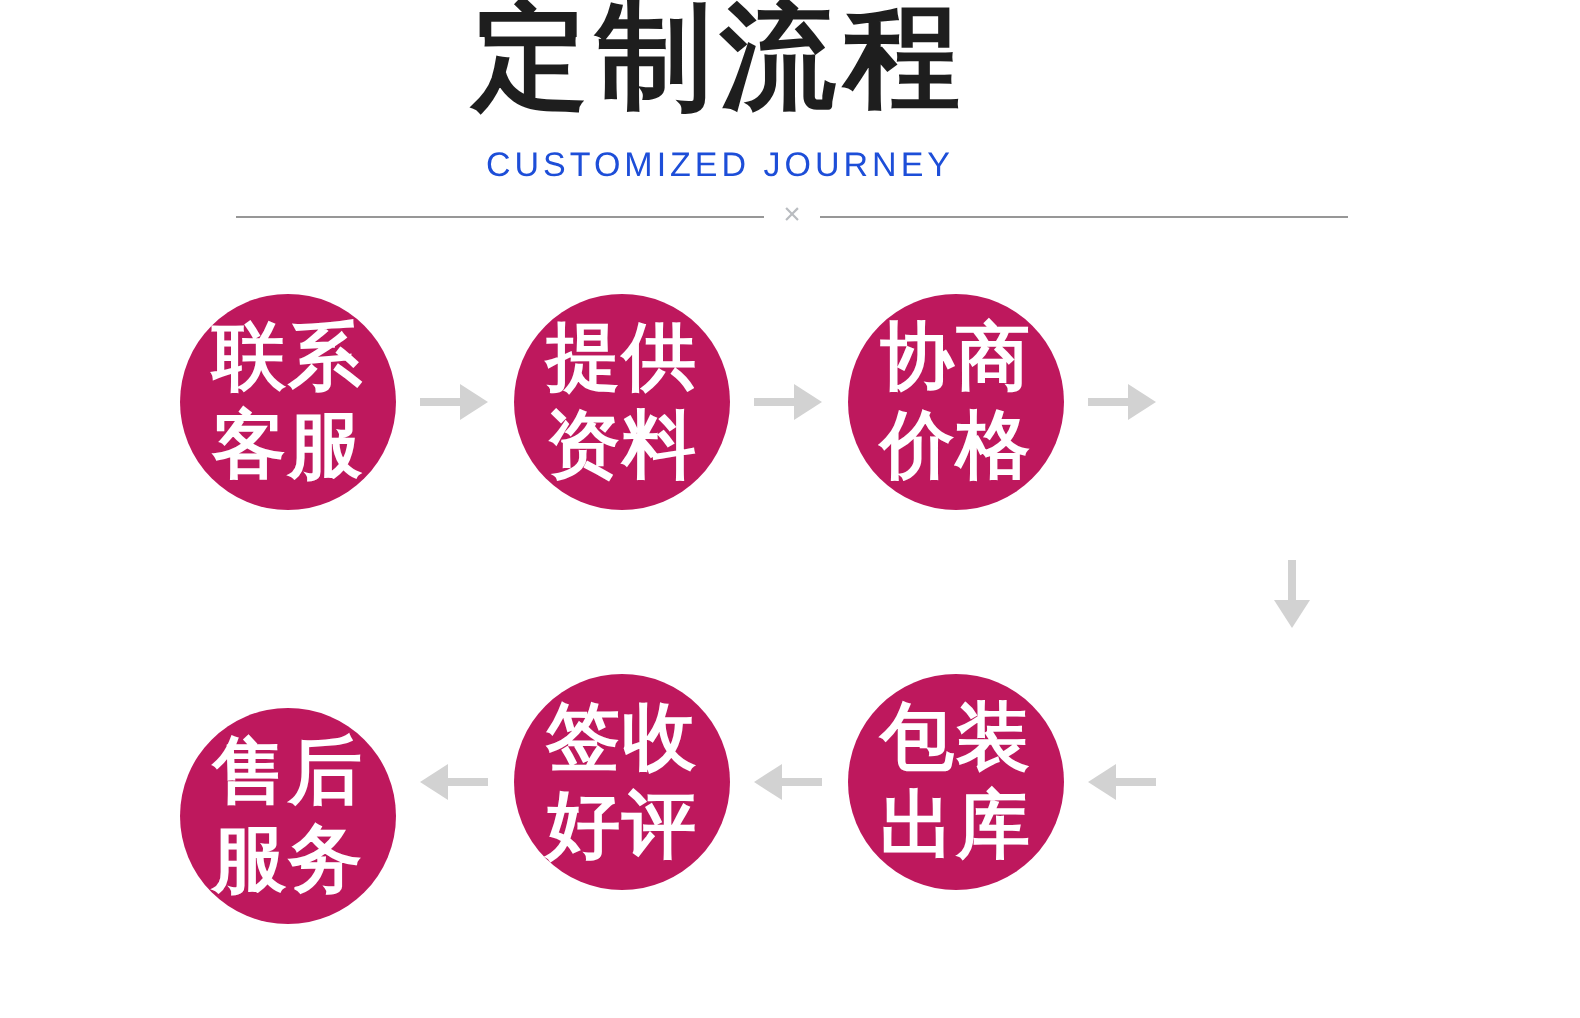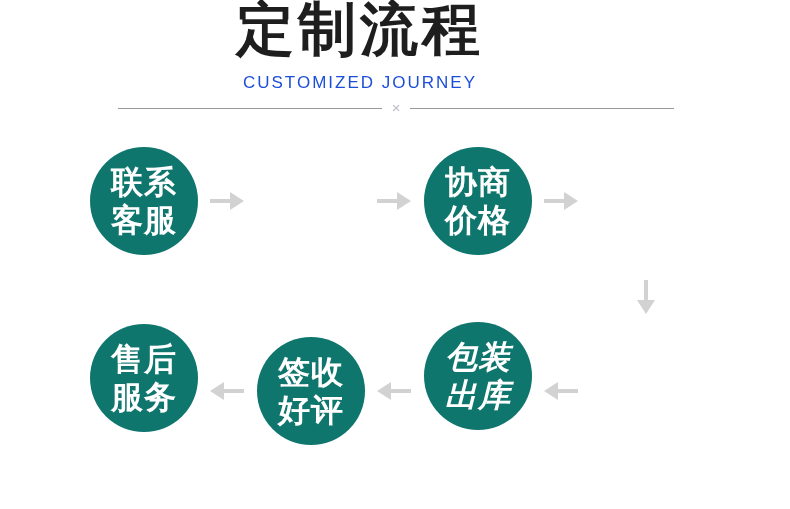--- a/index.html
+++ b/index.html
@@ -19,38 +19,38 @@
   .divider{
     position:absolute;top:101px;left:118px;width:556px;height:14px;
     display:flex;align-items:center;
   }
   .divider .line{flex:1;height:1px;background:#979797;}
   .divider .x{
     margin:0 10px;color:#b9bcc0;font-size:15px;line-height:14px;font-weight:400;
   }
   .circle{
     position:absolute;width:108px;height:108px;border-radius:50%;
-    background:#0f766e;color:#ffffff;
+    background:#be185d;color:#ffffff;
     display:flex;align-items:center;justify-content:center;
-    text-align:right;font-size:32px;line-height:1.2;font-weight:700;
+    text-align:right;font-size:37px;line-height:1.2;font-weight:700;
     white-space:pre-line;letter-spacing:1px;
   }
   .arrow{position:absolute;}
   .arrow svg{display:block;}
   .arrow-fill{fill:#d2d2d2;}
 
   
   .c-r1-1{left:90px;top:147px;}
   .c-r1-2{left:257px;top:147px;}
   .c-r1-3{left:424px;top:147px;}
   .c-r1-4{left:592px;top:147px;}
   
-  .c-r2-1{left:90px;top:324px;}
+  .c-r2-1{left:90px;top:354px;}
   .c-r2-2{left:257px;top:337px;}
-  .c-r2-3{left:424px;top:322px;font-style:italic;}
+  .c-r2-3{left:424px;top:337px;}
   .c-r2-4{left:592px;top:337px;}
 
   
   .a-r1-1{left:209px;top:190px;}
   .a-r1-2{left:376px;top:190px;}
   .a-r1-3{left:543px;top:190px;}
   
   .a-down{left:635px;top:279px;}
   
   .a-r2-1{left:209px;top:380px;}
@@ -72,20 +72,22 @@
   </div>
 
   <div class="circle c-r1-1">联系
 客服</div>
   <div class="arrow a-r1-1">
     <svg width="36" height="22" viewBox="0 0 36 22">
         <rect class="arrow-fill" x="1" y="9" width="21" height="4"></rect>
         <polygon class="arrow-fill" points="21,2 35,11 21,20"></polygon>
       </svg>
   </div>
+  <div class="circle c-r1-2">提供
+资料</div>
   <div class="arrow a-r1-2">
     <svg width="36" height="22" viewBox="0 0 36 22">
         <rect class="arrow-fill" x="1" y="9" width="21" height="4"></rect>
         <polygon class="arrow-fill" points="21,2 35,11 21,20"></polygon>
       </svg>
   </div>
   <div class="circle c-r1-3">协商
 价格</div>
   <div class="arrow a-r1-3">
     <svg width="36" height="22" viewBox="0 0 36 22">

